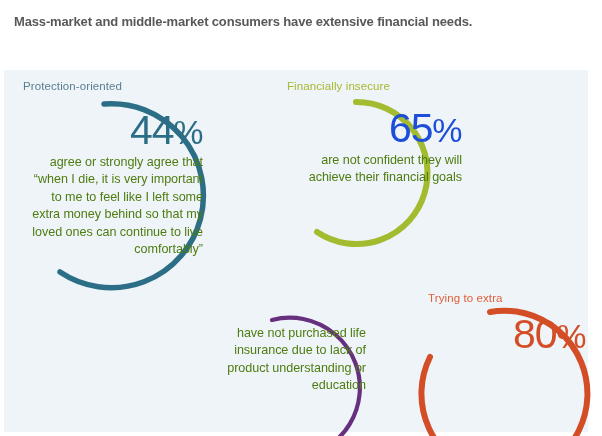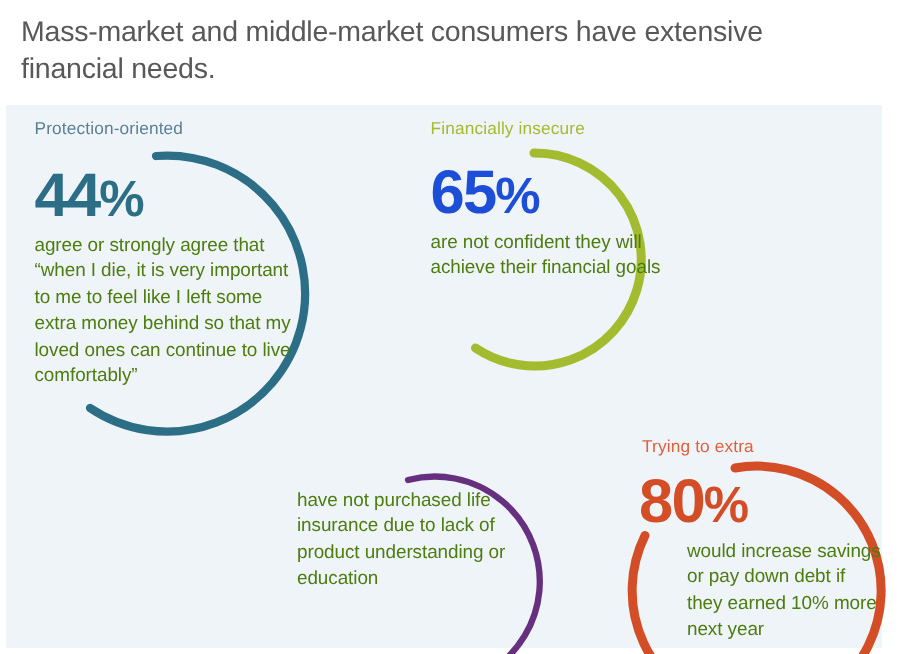--- a/index.html
+++ b/index.html
@@ -19,58 +19,59 @@
   #header {
     position: absolute;
     left: 0; top: 0;
     width: 602px;
     height: 70px;
     background: #ffffff;
     box-sizing: border-box;
     padding: 9px 22px 0 14px;
   }
   #headline {
-    font-size: 19px;
+    font-size: 13px;
     line-height: 25px;
     color: #58585a;
-    font-weight: 400;
+    font-weight: 700;
     letter-spacing: -0.15px;
     margin: 0;
   }
 
   
   #panel {
     position: absolute;
     left: 4px; top: 70px;
     width: 584px;
     height: 362px;
     background: #eff4f9;
   }
 
   
   .stat {
     position: absolute;
+    text-align: right;
   }
   .stat-label {
     position: absolute;
     font-size: 11.5px;
     white-space: nowrap;
     letter-spacing: 0.1px;
   }
   .arc-wrap {
     position: absolute;
     pointer-events: none;
   }
   .arc-wrap svg { display: block; overflow: visible; }
   .stat-body {
     position: absolute;
   }
   .pct {
     font-size: 41px;
-    font-weight: bold;
+    font-weight: normal;
     line-height: 40px;
     letter-spacing: -1.2px;
     white-space: nowrap;
     margin: 0;
   }
   .pct .sym {
     font-size: 34px;
     letter-spacing: -0.5px;
   }
   .desc {
@@ -173,17 +174,16 @@
 
     <div class="arc-wrap">
       <svg width="190" height="190" viewBox="0 0 190 190" aria-hidden="true">
         <path d="M 82 8
                  A 83 83 0 1 1 22 53" fill="none" stroke="#d34e26" stroke-width="6" stroke-linecap="round"></path>
       </svg>
     </div>
 
     <div class="stat-body">
       <p class="pct"><span>80</span><span class="sym">%</span></p>
-      <p class="desc">would increase savings or pay down debt if they earned 10% more next year</p>
     </div>
   </div>
 
 </div>
 
 </body></html>

